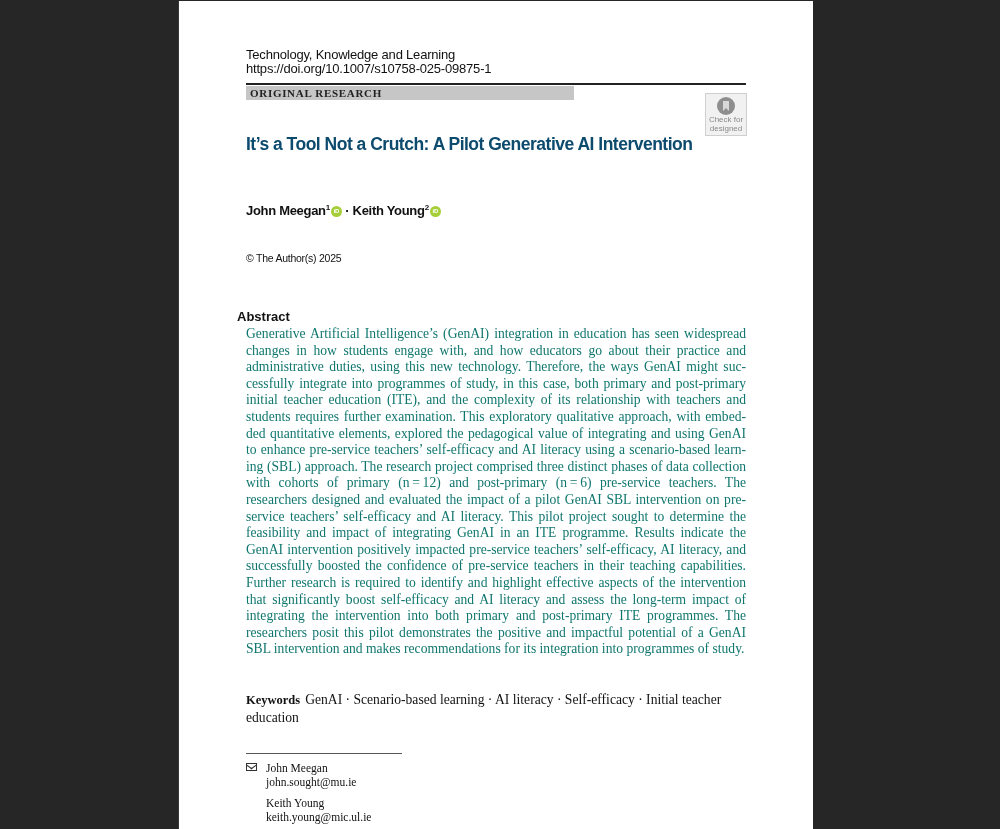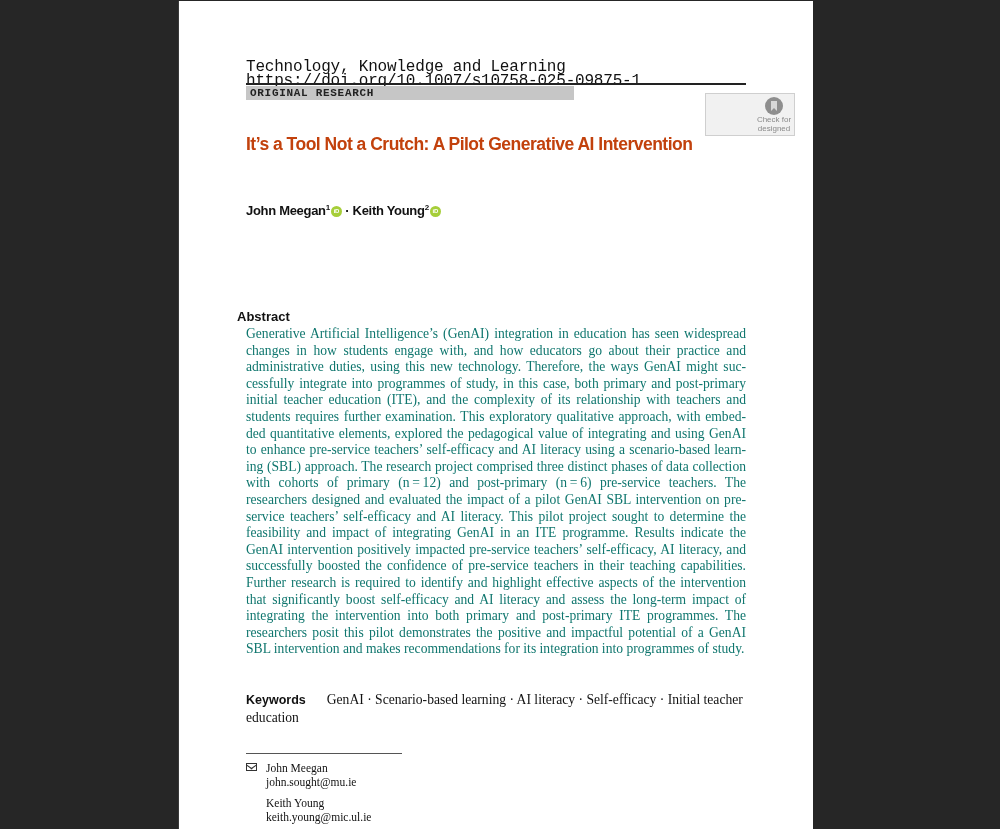--- a/index.html
+++ b/index.html
@@ -12,66 +12,64 @@
     .page {
       position: absolute;
       left: 178px; top: 1px;
       width: 634px; height: 840px;
       background: #ffffff;
       border-left: 1px solid #3a3a3a;
     }
 
     .journal {
       position: absolute; left: 67px; top: 47px;
-      font-size: 16px; line-height: 14px; color: #111;
-      font-family: Liberation Mono, monospace;
+      font-size: 13px; line-height: 14px; color: #111;
+      font-family: Liberation Sans, sans-serif;
       letter-spacing: -0.2px;
-      margin-top: 12px;
     }
     .rule-top {
       position: absolute; left: 67px; top: 82px;
       width: 500px; height: 2px; background: #222;
     }
     .section-band {
       position: absolute; left: 67px; top: 85px;
       width: 328px; height: 14px; background: #c6c6c6;
     }
     .section-band span {
       position: absolute; left: 4px; top: 0px;
-      font-family: Liberation Mono, monospace;
+      font-family: Liberation Serif, serif;
       font-weight: bold; font-size: 11px; letter-spacing: 0.7px;
       line-height: 15px; color: #222;
     }
     .check-updates {
       position: absolute; left: 526px; top: 92px;
       width: 40px; height: 41px;
       border: 1px solid #cfcfcf; background: #f1f1f1;
       text-align: center;
-      padding-left: 48px;
     }
     .check-updates .badge {
       width: 18px; height: 18px; border-radius: 50%;
       background: #8e8e8e; margin: 3px auto 0;
       position: relative;
     }
     .check-updates .badge::after {
       content: ""; position: absolute; left: 6px; top: 4px;
       width: 6px; height: 10px; background: #d8d8d8;
       clip-path: polygon(0 0, 100% 0, 100% 100%, 50% 70%, 0 100%);
     }
     .check-updates .txt {
       font-family: "Liberation Sans", sans-serif;
       font-size: 8px; line-height: 8px; color: #8a8a8a; margin-top: 1px;
     }
     .title {
       position: absolute; left: 67px; top: 132px;
       width: 480px;
       font-family: "Liberation Sans", sans-serif;
       font-weight: bold; font-size: 17.5px; line-height: 22px;
-      color: #c2410c; letter-spacing: -0.5px;
+      color: #0c4a6e; letter-spacing: -0.5px;
     }
     .authors {
       position: absolute; left: 67px; top: 198px;
       font-family: "Liberation Sans", sans-serif;
       font-weight: bold; font-size: 13px; line-height: 18px; color: #111;
       letter-spacing: -0.3px;
       white-space: nowrap;
     }
     .authors sup { font-size: 8px; vertical-align: 5px; }
     .orcid {
@@ -99,22 +97,22 @@
       text-align: justify;
       hyphens: manual;
     }
     .keywords {
       position: absolute; left: 67px; top: 690px;
       width: 500px;
       font-family: "Liberation Serif", serif;
       font-size: 13.6px; line-height: 17px; color: #111;
     }
     .keywords .kw-label {
-      font-family: Liberation Sans, sans-serif;
-      font-weight: bold; font-size: 12.5px; margin-right: 21px;
+      font-family: Liberation Serif, serif;
+      font-weight: bold; font-size: 12.5px; margin-right: 5px;
     }
     .foot-rule {
       position: absolute; left: 67px; top: 752px;
       width: 156px; height: 1px; background: #555;
     }
     .corr {
       position: absolute; left: 67px; top: 760px;
       font-family: "Liberation Serif", serif;
       font-size: 11.5px; line-height: 14px; color: #111;
     }
@@ -156,20 +154,21 @@
     <div>It’s a Tool Not a Crutch: A Pilot Generative AI Intervention</div>
   </div>
 
   <div class="authors">
     <span>John Meegan</span><sup>1</sup><span class="orcid">iD</span>
     <span>·</span>
     <span>Keith Young</span><sup>2</sup><span class="orcid">iD</span>
   </div>
 
   <div class="dates">
+    <div>© The Author(s) 2025</div>
   </div>
 
   <div class="abstract-head">Abstract</div>
   <div class="abstract-body">Generative Artificial Intelligence’s (GenAI) integration in education has seen widespread changes in how students engage with, and how educators go about their practice and administrative duties, using this new technology. Therefore, the ways GenAI might suc­cessfully integrate into programmes of study, in this case, both primary and post-primary initial teacher education (ITE), and the complexity of its relationship with teachers and students requires further examination. This exploratory qualitative approach, with embed­ded quantitative elements, explored the pedagogical value of integrating and using GenAI to enhance pre-service teachers’ self-efficacy and AI literacy using a scenario-based learn­ing (SBL) approach. The research project comprised three distinct phases of data collec­tion with cohorts of primary (n = 12) and post-primary (n = 6) pre-service teachers. The researchers designed and evaluated the impact of a pilot GenAI SBL intervention on pre-service teachers’ self-efficacy and AI literacy. This pilot project sought to determine the feasibility and impact of integrating GenAI in an ITE programme. Results indicate the GenAI intervention positively impacted pre-service teachers’ self-efficacy, AI literacy, and successfully boosted the confidence of pre-service teachers in their teaching capabilities. Further research is required to identify and highlight effective aspects of the intervention that significantly boost self-efficacy and AI literacy and assess the long-term impact of integrating the intervention into both primary and post-primary ITE programmes. The researchers posit this pilot demonstrates the positive and impactful potential of a GenAI SBL intervention and makes recommendations for its integration into programmes of study.</div>
 
   <div class="keywords">
     <span class="kw-label">Keywords</span><span>GenAI · Scenario-based learning · AI literacy · Self-efficacy · Initial teacher education</span>
   </div>
 
   <div class="foot-rule"></div>

